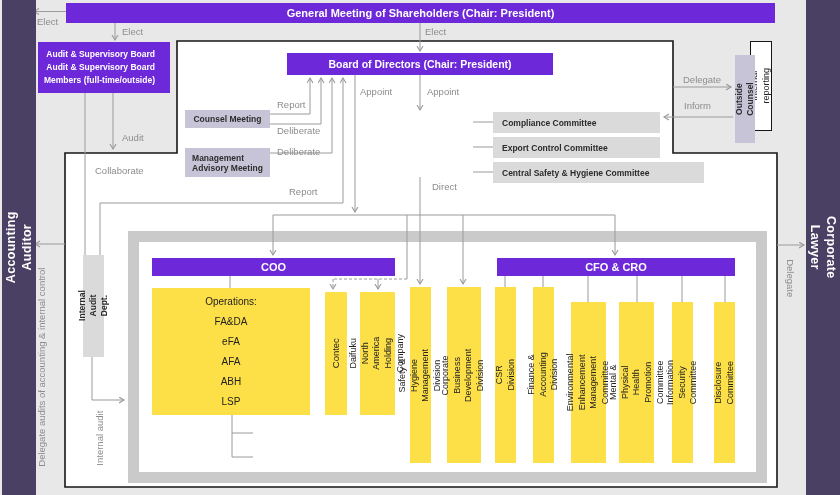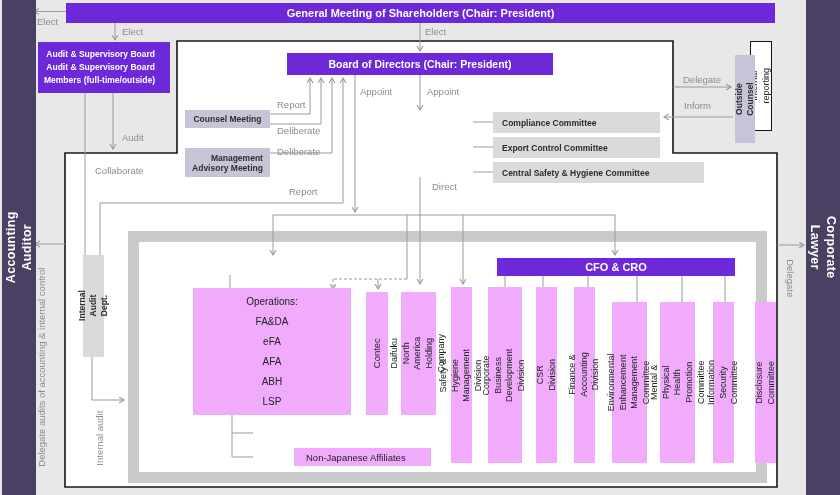--- a/index.html
+++ b/index.html
@@ -3,21 +3,21 @@
 <meta charset="utf-8">
 <style>
   html,body{margin:0;padding:0;background:#e8e8e8;}
   #stage{position:relative;width:840px;height:495px;background:#e8e8e8;overflow:hidden;
          font-family:"Liberation Sans", sans-serif;}
   .abs{position:absolute;}
   .box{position:absolute;display:flex;align-items:center;justify-content:center;box-sizing:border-box;}
   .purple{background:#6d28d9;color:#fff;font-weight:bold;}
   .lav{background:#c7c4d8;color:#2d2d2d;font-weight:bold;}
   .grayb{background:#dadada;color:#2b2b2b;font-weight:bold;}
-  .lpur{background:#f0abfc;color:#222;margin-left:41px;}
+  .lpur{background:#fde047;color:#222;}
   .ml{white-space:pre-line;}
   .vtext{transform:rotate(-90deg);white-space:pre-line;text-align:center;line-height:1.3;}
   .vtext-cw{transform:rotate(90deg);white-space:pre-line;text-align:center;line-height:1.3;}
   .lbl{position:absolute;color:#8c8c8c;font-size:9.5px;}
   .sidebar{position:absolute;top:0;width:34px;height:495px;background:#4a4063;display:flex;
            align-items:center;justify-content:center;}
   .sidebar .st{color:#fff;font-weight:bold;font-size:12.5px;letter-spacing:.3px;}
   svg{position:absolute;left:0;top:0;}
 </style>
 </head>
@@ -87,21 +87,21 @@
 Members (full-time/outside)</span>
   </div>
 
   <div class="box purple" style="left:287px;top:53px;width:266px;height:22px;font-size:10.5px;">
     <span>Board of Directors (Chair: President)</span>
   </div>
 
   <div class="box lav" style="left:185px;top:110px;width:85px;height:18px;font-size:8.5px;">
     <span>Counsel Meeting</span>
   </div>
-  <div class="box lav" style="left:185px;top:148px;width:85px;height:29px;font-size:8.5px;text-align:right;">
+  <div class="box lav" style="left:185px;top:148px;width:85px;height:29px;font-size:8.5px;text-align:left;">
     <span class="ml">Management
 Advisory Meeting</span>
   </div>
 
 
   <div class="box grayb" style="left:493px;top:112px;width:167px;height:21px;font-size:8.5px;justify-content:flex-start;padding-left:9px;">
     <span>Compliance Committee</span>
   </div>
   <div class="box grayb" style="left:493px;top:137px;width:167px;height:21px;font-size:8.5px;justify-content:flex-start;padding-left:9px;">
     <span>Export Control Committee</span>
@@ -114,20 +114,23 @@
     <span class="vtext" style="font-size:9px;color:#222;">Internal reporting</span>
   </div>
   <div class="box lav" style="left:735px;top:55px;width:20px;height:88px;">
     <span class="vtext" style="font-size:8.5px;">Outside Counsel</span>
   </div>
 
   <div class="box grayb" style="left:83px;top:255px;width:21px;height:102px;">
     <span class="vtext" style="font-size:8.5px;">Internal Audit Dept.</span>
   </div>
 
+  <div class="box purple" style="left:152px;top:258px;width:243px;height:18px;font-size:11px;">
+    <span>COO</span>
+  </div>
   <div class="box purple" style="left:497px;top:258px;width:238px;height:18px;font-size:11px;">
     <span>CFO &amp; CRO</span>
   </div>
 
   <div class="box lpur" style="left:152px;top:288px;width:158px;height:127px;font-size:10px;text-align:center;">
     <span class="ml" style="line-height:2.0;">Operations:
 FA&amp;DA
 eFA
 AFA
 ABH
@@ -135,23 +138,20 @@
   </div>
 
   <div class="box lpur" style="left:325px;top:292px;width:22px;height:123px;">
     <span class="vtext" style="font-size:9.5px;">Contec</span>
   </div>
   <div class="box lpur" style="left:360px;top:292px;width:35px;height:123px;">
     <span class="vtext" style="font-size:9px;">Daifuku North America
 Holding Company</span>
   </div>
 
-  <div class="box lpur" style="left:253px;top:448px;width:137px;height:18px;font-size:9.5px;justify-content:flex-start;padding-left:12px;">
-    <span>Non-Japanese Affiliates</span>
-  </div>
 
   <div class="box lpur" style="left:410px;top:287px;width:21px;height:176px;">
     <span class="vtext" style="font-size:9px;">Safety &amp; Hygiene Management Division</span>
   </div>
   <div class="box lpur" style="left:447px;top:287px;width:34px;height:176px;">
     <span class="vtext" style="font-size:9px;">Corporate Business Development
 Division</span>
   </div>
   <div class="box lpur" style="left:495px;top:287px;width:21px;height:176px;">
     <span class="vtext" style="font-size:9px;">CSR Division</span>

